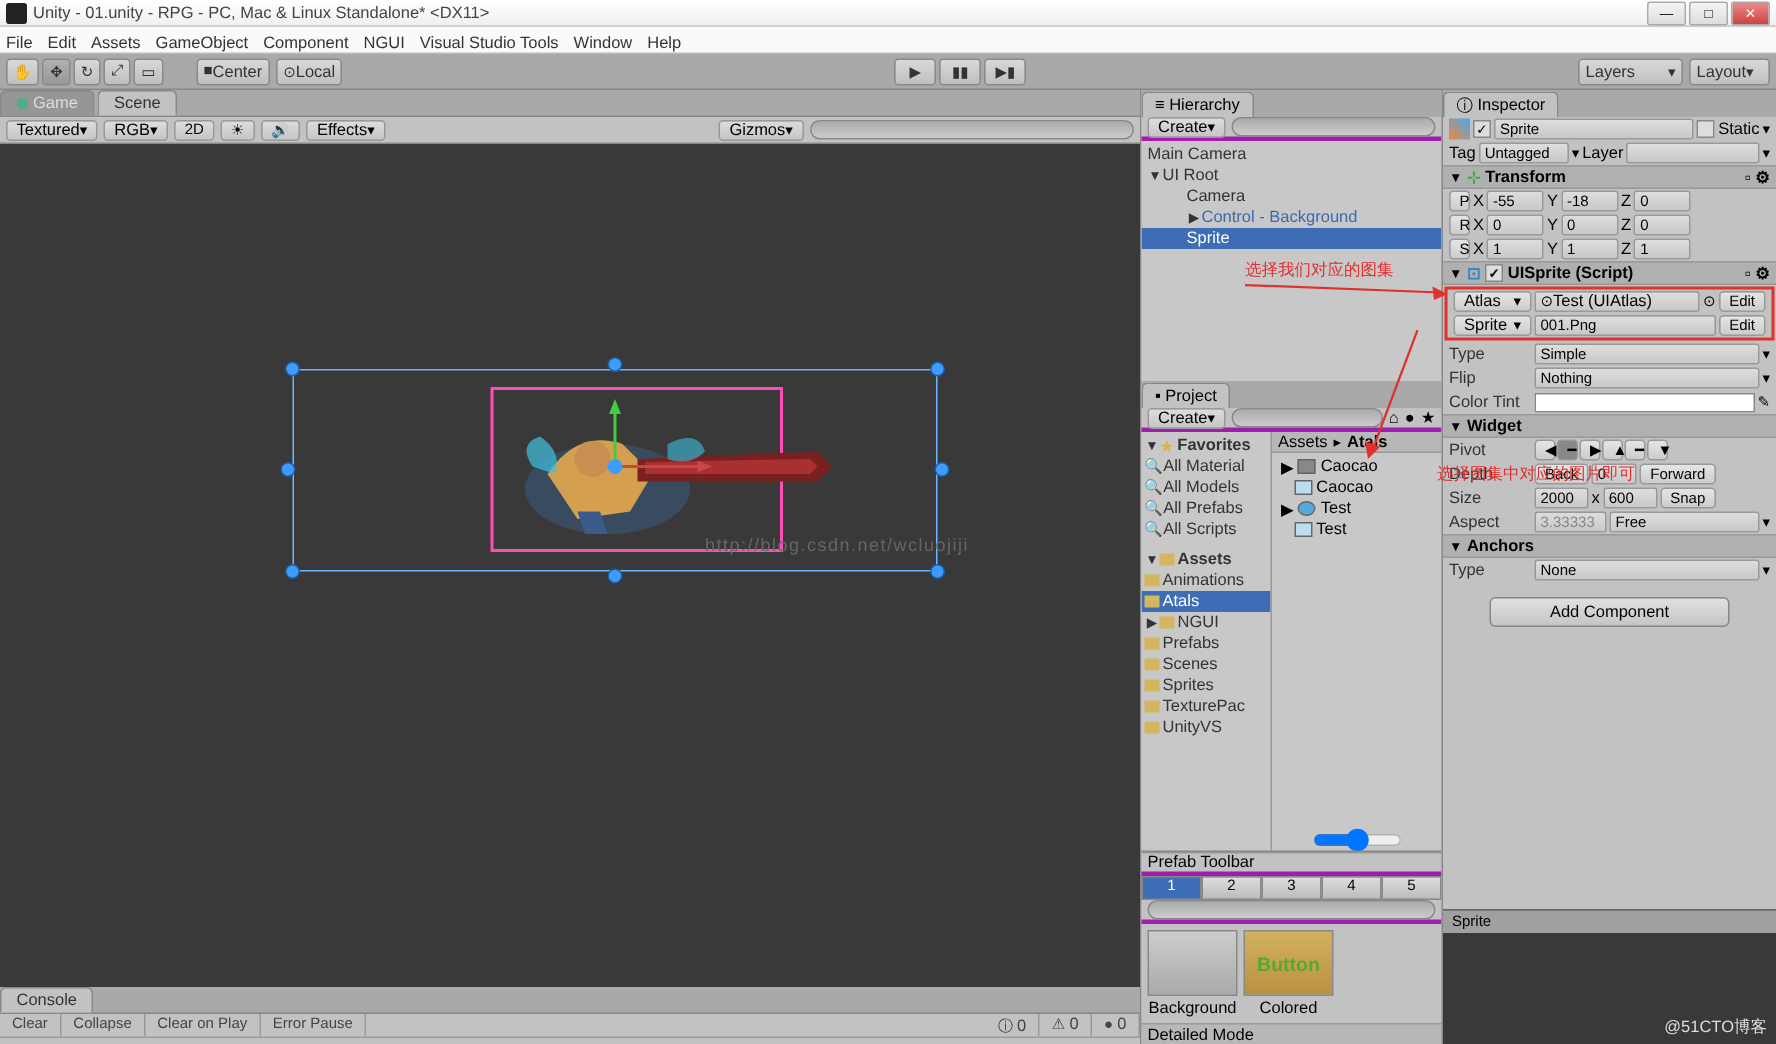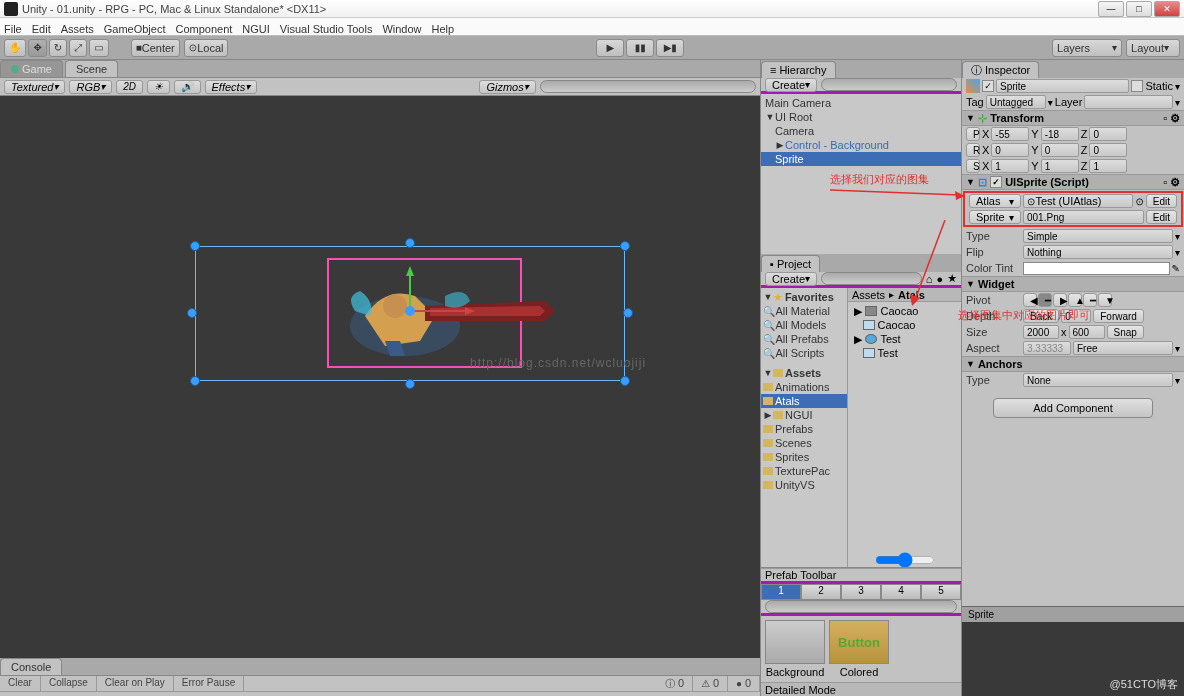--- a/index.html
+++ b/index.html
@@ -24,21 +24,21 @@
 .main { display:flex; height:calc(100% - 60px); }
 
 
 .left-col { width:760px; display:flex; flex-direction:column; }
 
 .tab-row { height:18px; background:#a9a9a9; display:flex; align-items:flex-end; border-bottom:1px solid #888; }
 .tab { height:17px; padding:2px 10px; background:#969696; border:1px solid #888; border-bottom:none; border-radius:4px 4px 0 0; margin-right:2px; color:#ddd; display:flex; align-items:center; gap:3px; }
 .tab.active { background:#c2c2c2; color:#333; }
 .tab .dot { width:8px; height:8px; border-radius:50%; }
 
-.sub-toolbar { height:18px; background:#c2c2c2; display:flex; align-items:center; padding:0 4px; gap:4px; border-bottom:1px solid #888; font-size:10px;font-style:italic; }
+.sub-toolbar { height:18px; background:#c2c2c2; display:flex; align-items:center; padding:0 4px; gap:4px; border-bottom:1px solid #888; font-size:10px; }
 .sub-btn { height:14px; padding:0 6px; background:linear-gradient(#ddd,#c5c5c5); border:1px solid #999; border-radius:3px; display:flex; align-items:center; font-size:10px; }
 
 .viewport { flex:1; background:#393939; position:relative; overflow:hidden; }
 .selection-outer { position:absolute; left:195px; top:150px; width:430px; height:135px; border:1px solid #6ab6ff; }
 .selection-inner { position:absolute; left:327px; top:162px; width:195px; height:110px; border:2px solid #ff4db8; }
 .handle { position:absolute; width:10px; height:10px; background:#3d9cff; border:1px solid #1a5fa0; border-radius:50%; }
 .watermark { position:absolute; left:470px; top:260px; color:#666; font-size:12px; letter-spacing:1px; }
 .sprite-char { position:absolute; left:335px; top:170px; width:230px; height:95px; }
 
 .console-area { height:38px; }
@@ -49,21 +49,21 @@
 .center-col { width:201px; display:flex; flex-direction:column; border-left:1px solid #888; }
 .panel-header { height:18px; background:#a9a9a9; display:flex; align-items:flex-end; }
 .panel-tab { height:17px; padding:2px 8px; background:#c2c2c2; border:1px solid #888; border-bottom:none; border-radius:4px 4px 0 0; display:flex; align-items:center; gap:3px; font-size:11px; }
 .panel-sub { height:16px; background:#c2c2c2; display:flex; align-items:center; padding:0 4px; border-bottom:3px solid #a21caf; font-size:10px; gap:4px; }
 .search-box { flex:1; height:13px; background:linear-gradient(#aaa,#ccc); border:1px solid #888; border-radius:7px; }
 
 .tree { background:#c8c8c8; padding:2px 0; font-size:11px; }
 .tree-row { height:14px; display:flex; align-items:center; padding-left:4px; color:#333; }
 .tree-row.selected { background:#3d6db5; color:#fff; }
 .tree-row .arrow { width:10px; display:inline-block; text-align:center; font-size:9px; }
-.indent-1 { padding-left:14px; }
+.indent-1 { padding-left:30px; }
 
 .hierarchy-body { height:160px; background:#c8c8c8; overflow:auto; }
 .project-body { flex:1; display:flex; background:#c8c8c8; }
 .proj-tree { width:87px; border-right:1px solid #999; overflow:hidden; }
 .proj-tree .tree-row { font-size:10px; padding-left:2px; white-space:nowrap; }
 .proj-tree .folder-ic { width:10px; height:8px; background:#d4b65e; display:inline-block; margin-right:2px; }
 .proj-tree .star-ic { color:#e0b040; margin-right:2px; }
 .proj-list { flex:1; padding:2px; }
 .breadcrumb { height:14px; background:#b8b8b8; border-bottom:1px solid #999; display:flex; align-items:center; padding:0 4px; font-size:10px; gap:4px; }
 .proj-item { height:14px; display:flex; align-items:center; gap:3px; padding-left:4px; font-size:10px; }

